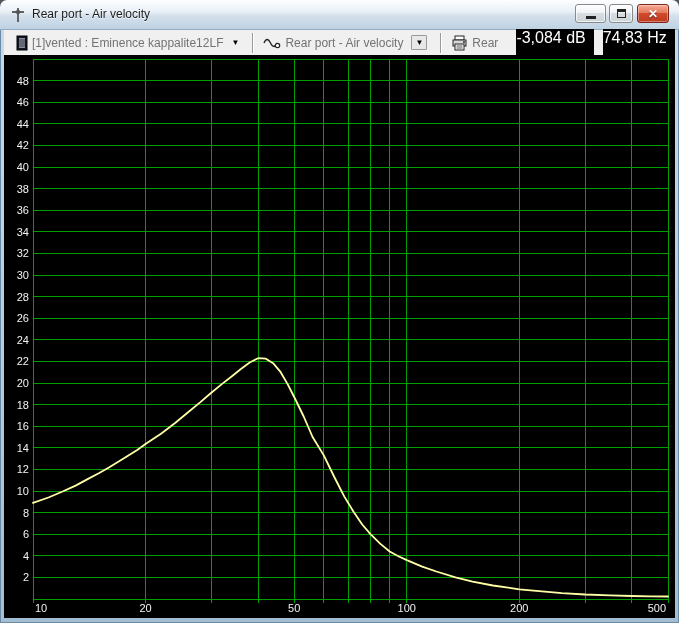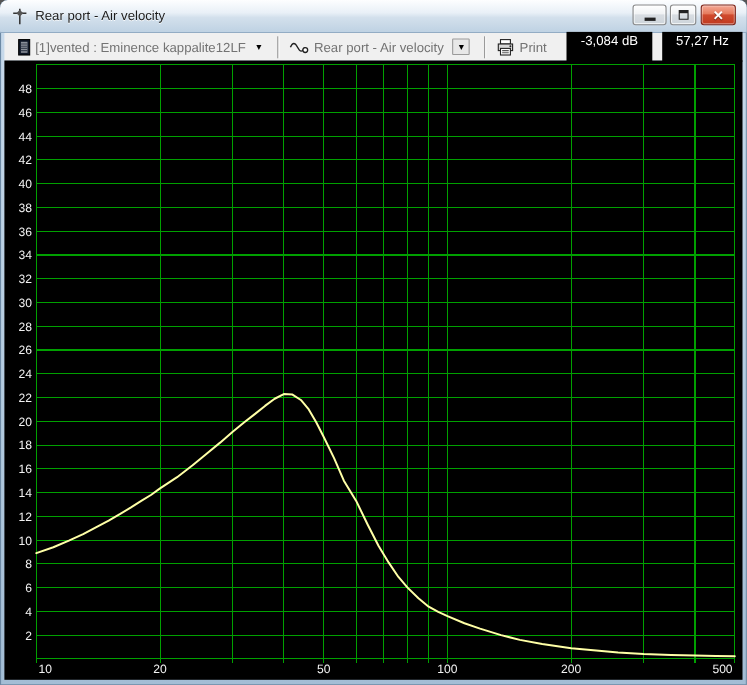--- a/index.html
+++ b/index.html
@@ -43,22 +43,22 @@
   .toolbar{
     position:absolute;left:4px;top:30px;width:671px;height:25px;
     background:#f0f0f0;display:flex;align-items:center;
   }
   .tb-group{display:flex;align-items:center;height:21px;padding:0 4px;}
   .tb-label{font-size:12px;color:#737373;white-space:nowrap;margin:0 4px;}
   .chev{font-size:8px;color:#000;margin:0 4px;}
   .chev-boxed{border:1px solid #9a9a9a;background:#e8e8e8;padding:2px 3px;border-radius:1px;}
   .tb-sep{width:2px;height:20px;border-left:1px solid #9a9a9a;border-right:1px solid #ffffff;margin:0 5px;}
   .readout{
-    background:#000;color:#fff;font-size:12px;height:27px;line-height:17px;
-    text-align:center;margin-left:10px;white-space:nowrap;
+    background:#000;color:#fff;font-size:16px;height:27px;line-height:17px;
+    text-align:left;margin-left:10px;white-space:nowrap;
   }
   .readout.db{width:110px;}
   .readout.hz{width:103px;margin-left:9px;}
   .icon16{display:inline-block;vertical-align:middle;}
   
   .chart{
     position:absolute;left:4px;top:55px;width:671px;height:563px;background:#000;
   }
   .chart svg{position:absolute;left:0;top:0;}
 </style>
@@ -110,25 +110,25 @@
     <div class="tb-sep"></div>
 
     <div class="tb-group">
       <svg class="icon16" width="17" height="16" viewBox="0 0 17 16">
         <rect x="4" y="1" width="9" height="4" fill="#fff" stroke="#222"></rect>
         <rect x="2" y="5" width="13" height="6" fill="#d8d8d8" stroke="#222"></rect>
         <rect x="4" y="9" width="9" height="6" fill="#fff" stroke="#222"></rect>
         <path d="M5.5 11h6M5.5 13h6" stroke="#555" stroke-width="1"></path>
         <circle cx="13" cy="7" r="0.9" fill="#222"></circle>
       </svg>
-      <span class="tb-label">Print</span>
+      <span class="tb-label">Rear</span>
     </div>
 
     <div class="readout db">-3,084 dB</div>
-    <div class="readout hz">57,27 Hz</div>
+    <div class="readout hz">74,83 Hz</div>
   </div>
 
   <div class="chart">
     <svg id="chart-svg" width="671" height="563">
         <line x1="28.5" x2="664.5" y1="544" y2="544" stroke="#00A000" stroke-width="1" shape-rendering="crispEdges"></line>
         <line x1="28.5" x2="664.5" y1="522.4" y2="522.4" stroke="#00A000" stroke-width="1" shape-rendering="crispEdges"></line>
         <line x1="28.5" x2="664.5" y1="500.8" y2="500.8" stroke="#00A000" stroke-width="1" shape-rendering="crispEdges"></line>
         <line x1="28.5" x2="664.5" y1="479.2" y2="479.2" stroke="#00A000" stroke-width="1" shape-rendering="crispEdges"></line>
         <line x1="28.5" x2="664.5" y1="457.6" y2="457.6" stroke="#00A000" stroke-width="1" shape-rendering="crispEdges"></line>
         <line x1="28.5" x2="664.5" y1="436" y2="436" stroke="#00A000" stroke-width="1" shape-rendering="crispEdges"></line>

